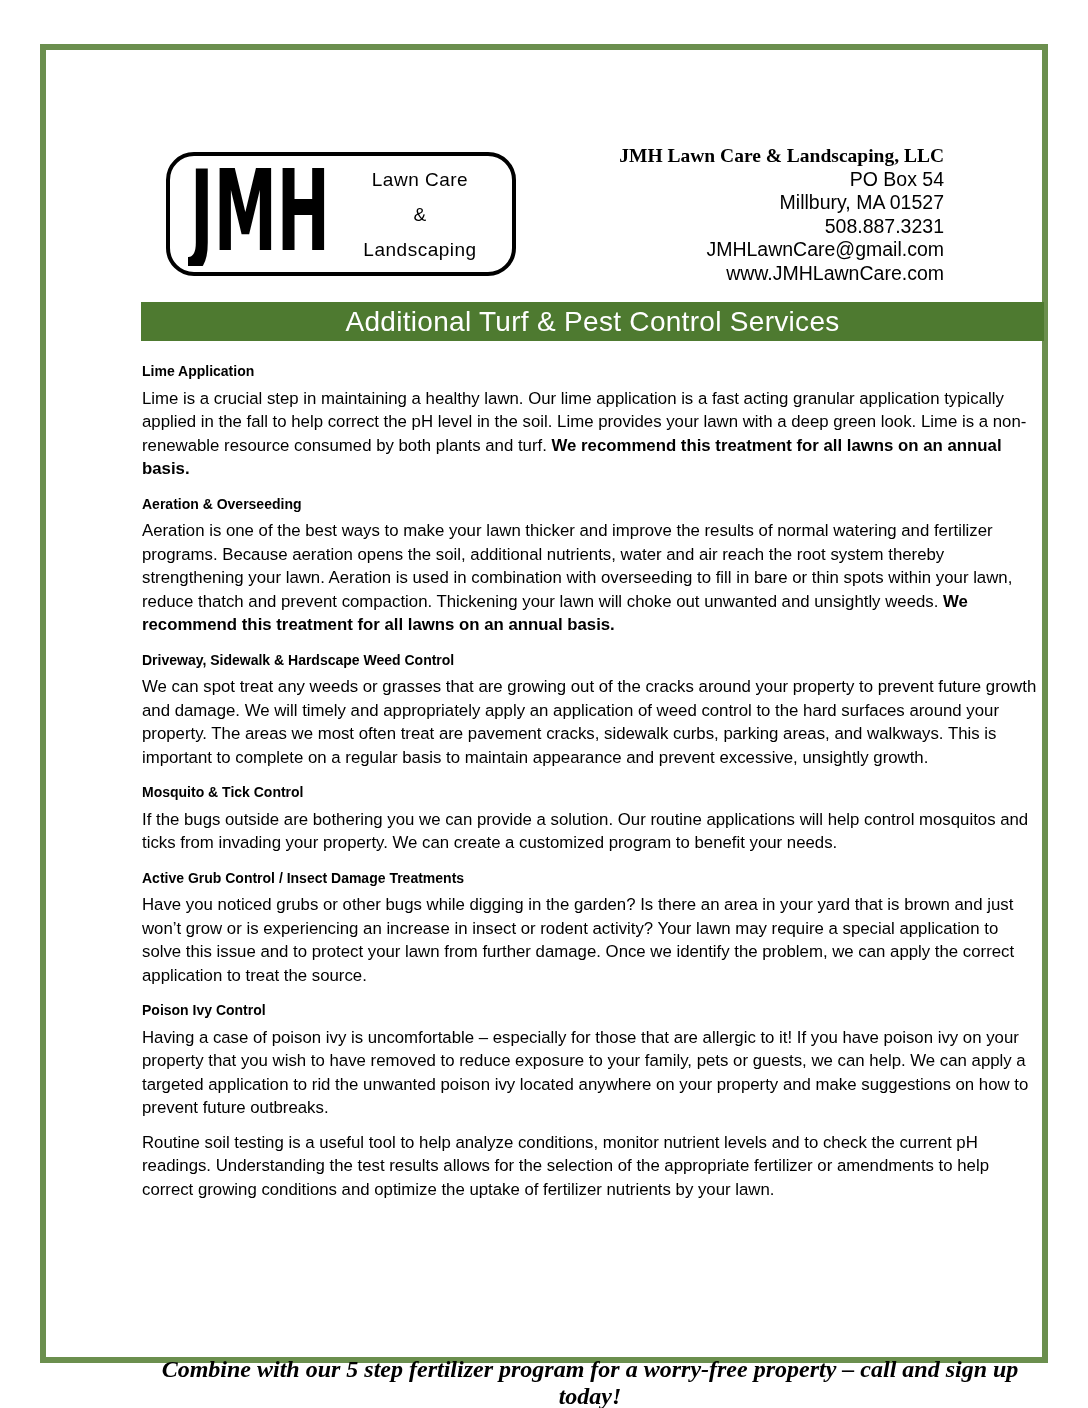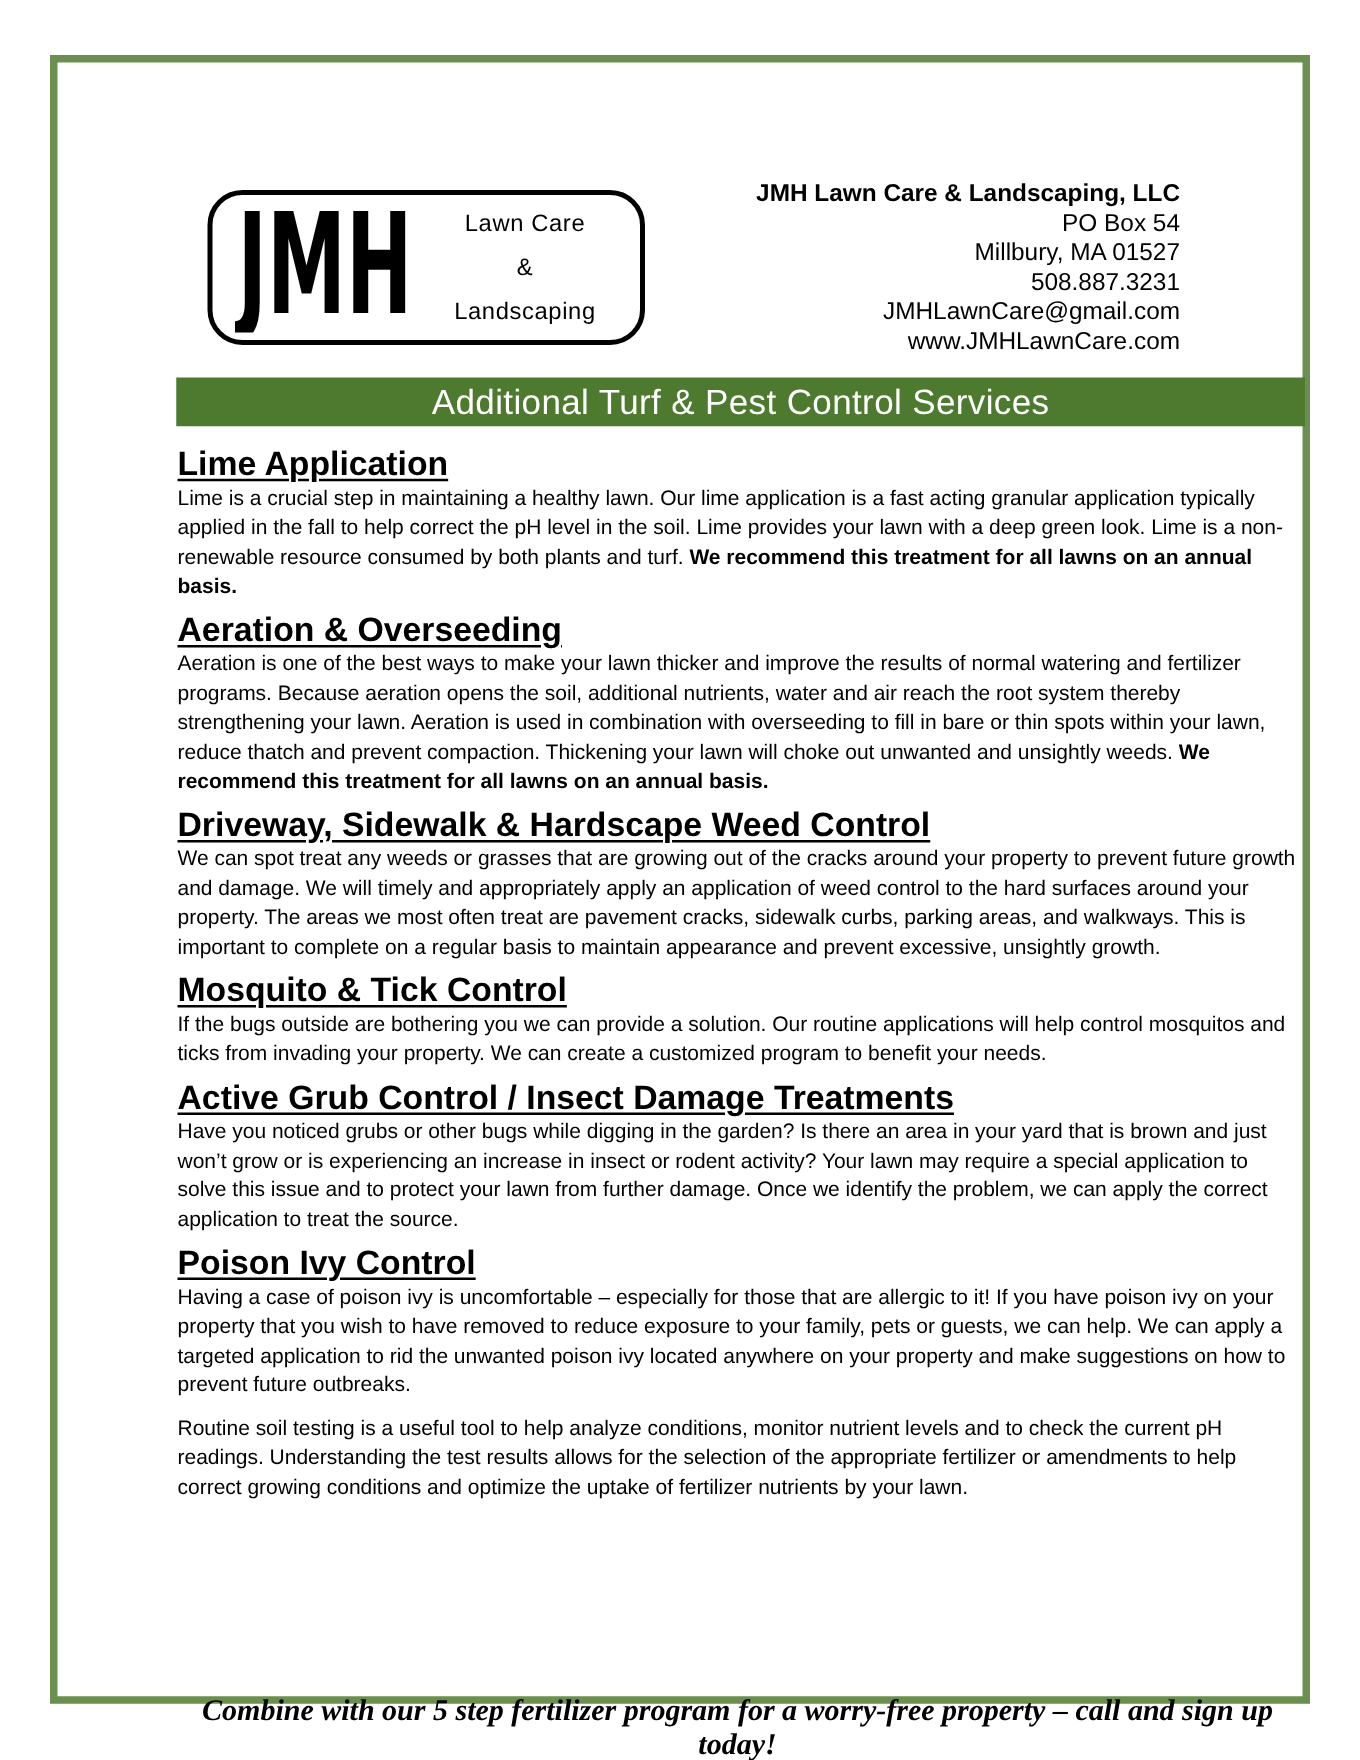--- a/index.html
+++ b/index.html
@@ -47,21 +47,21 @@
   }
   
   .contact {
     position: absolute;
     right: 98px; top: 94px;
     text-align: right;
     font-size: 19.5px;
     line-height: 23.5px;
     color: #000;
   }
-  .contact-company { font-weight: bold; }
+  .contact-company { font-weight: bold; font-family: Liberation Serif, serif; }
   
   .banner {
     position: absolute;
     left: 95px; top: 252px;
     width: 903px; height: 39px;
     background: #4e7a30;
     color: #ffffff;
     font-weight: normal;
     font-size: 28px;
     display: flex;
@@ -73,25 +73,24 @@
   .content {
     position: absolute;
     left: 96px; top: 309px;
     width: 896px;
     font-size: 16.8px;
     line-height: 23.5px;
     color: #000;
   }
   .section { margin: 0; }
   .section h2 {
-    font-size: 27px;
+    font-size: 14px;
     line-height: 25.5px;
     margin: 0 0 2px 0;
     font-weight: bold;
-    text-decoration: underline;
     text-decoration-thickness: 2px;
     text-underline-offset: 3px;
     color: #000;
   }
   .section p { margin: 0 0 11px 0; }
   .section .bold-note { font-weight: bold; }
   
   .footer {
     position: absolute;
     left: 96px; top: 1306px;

